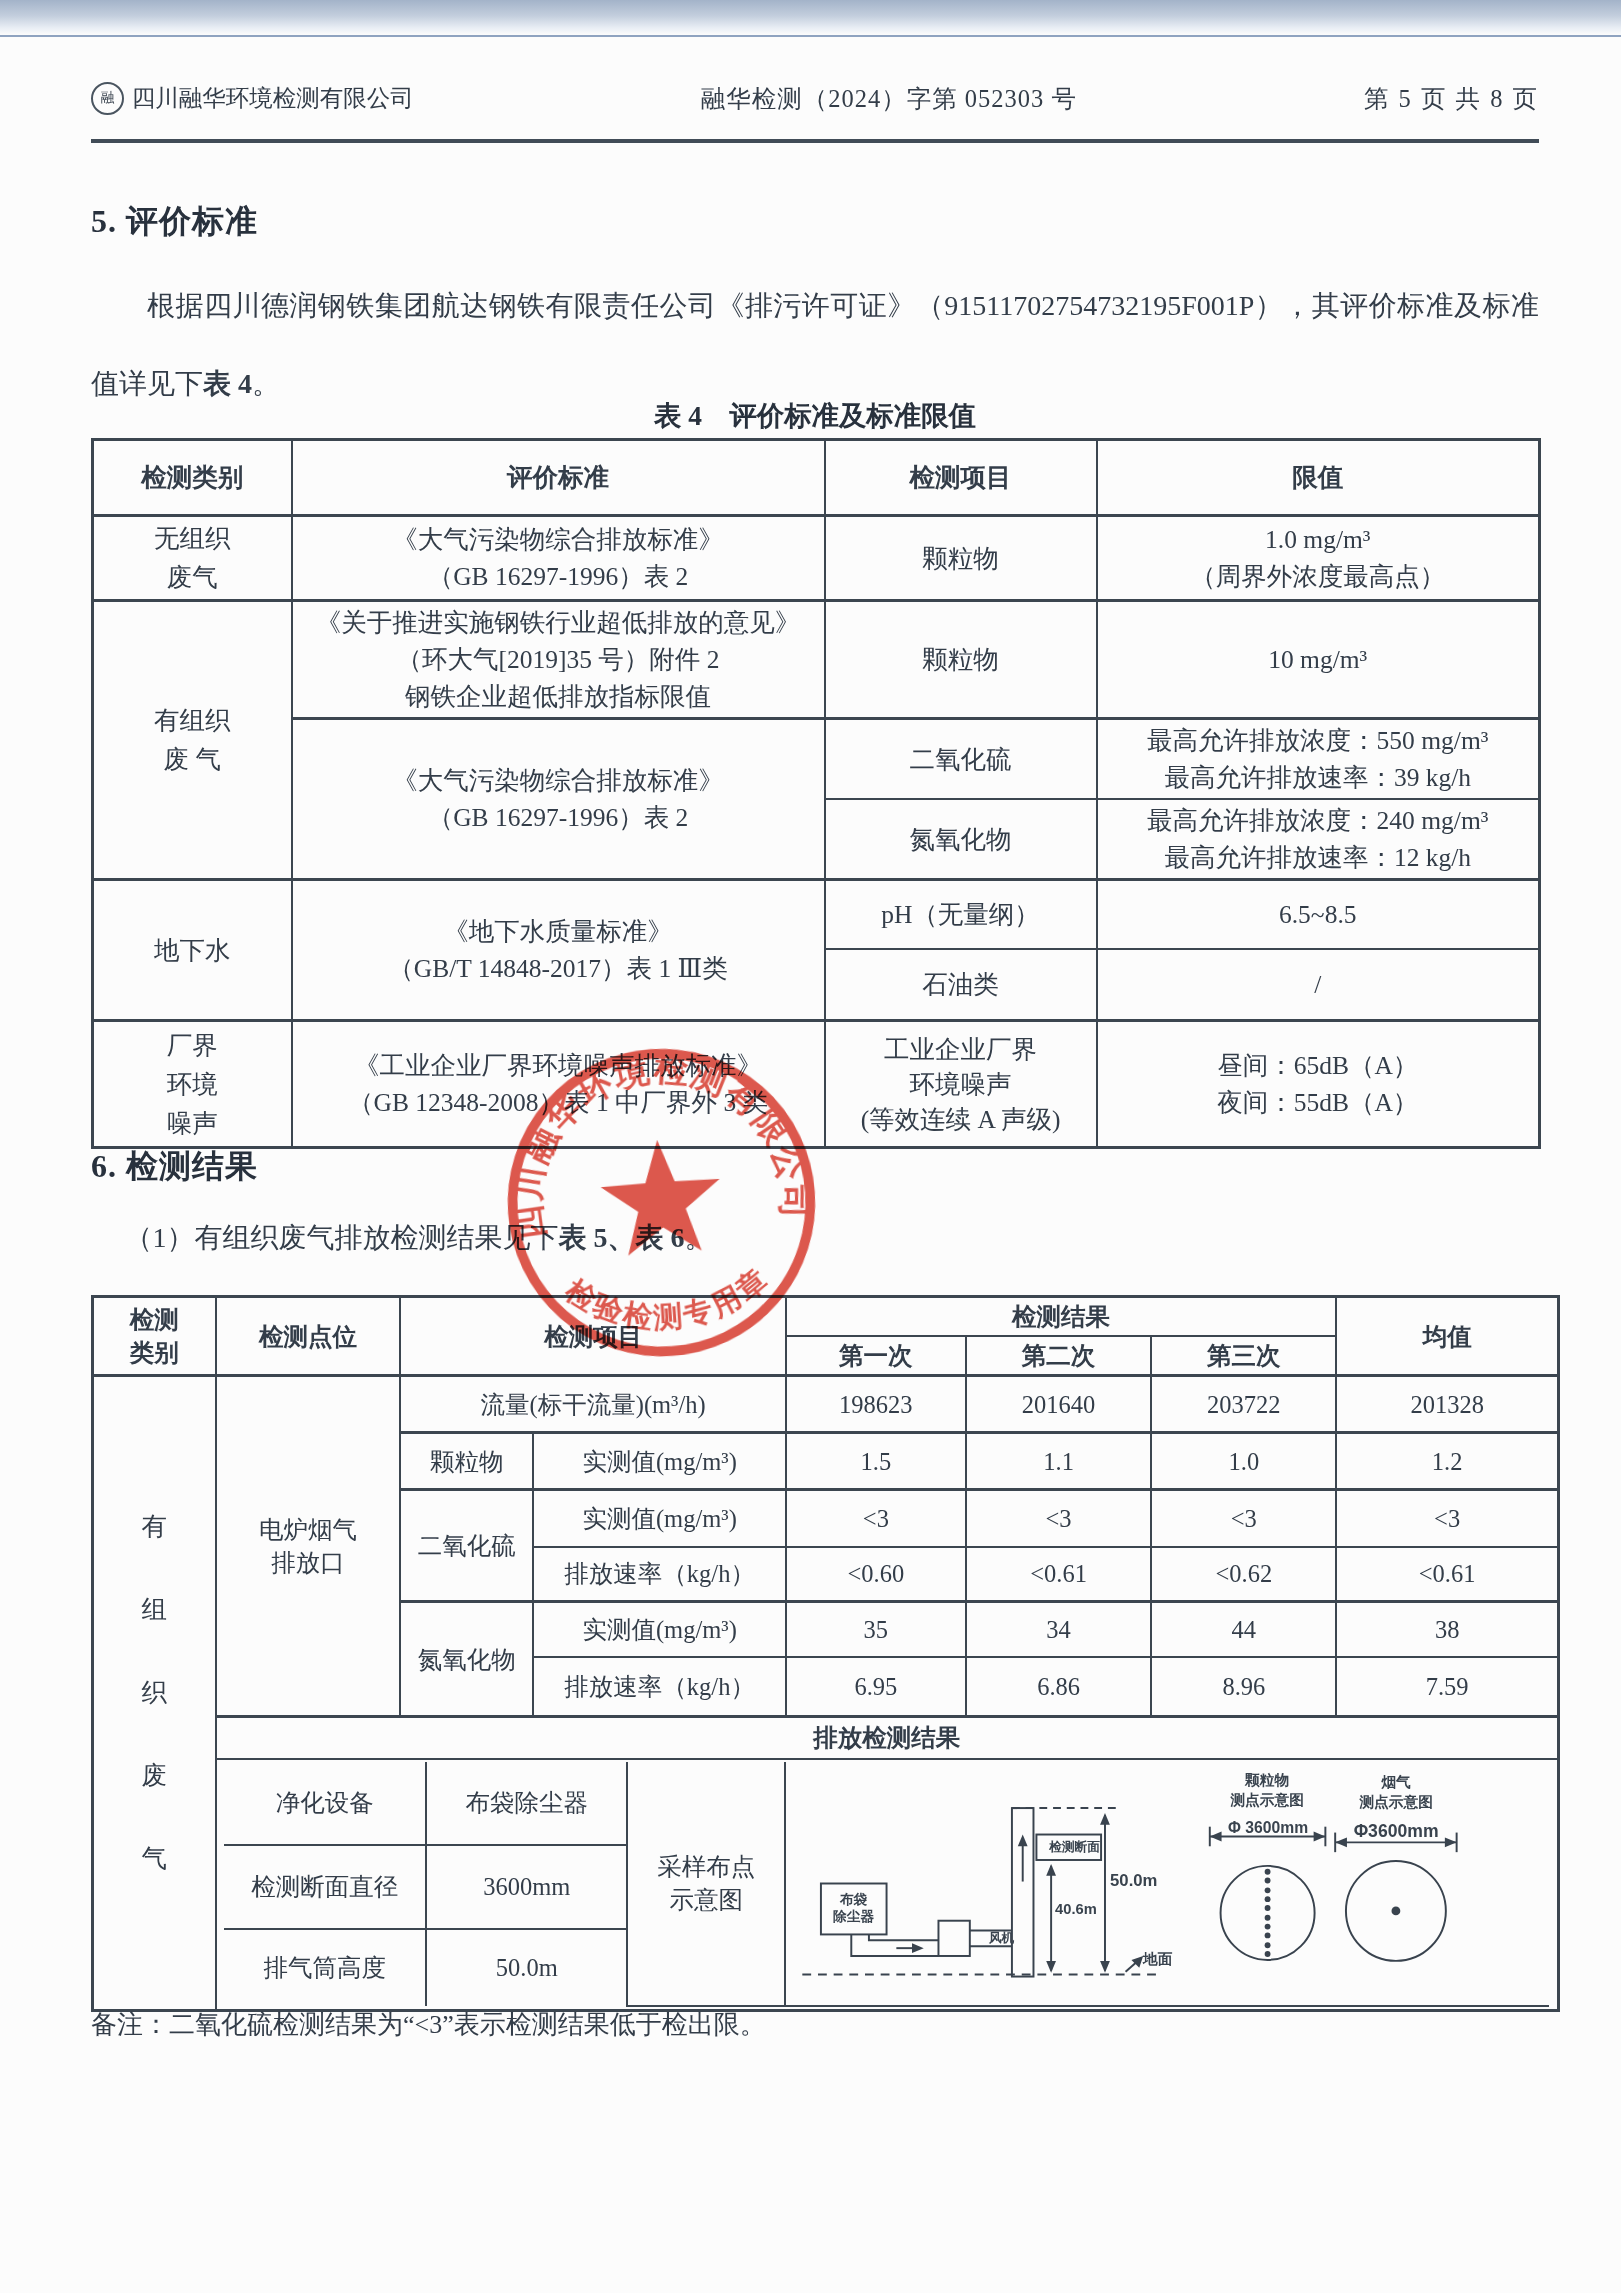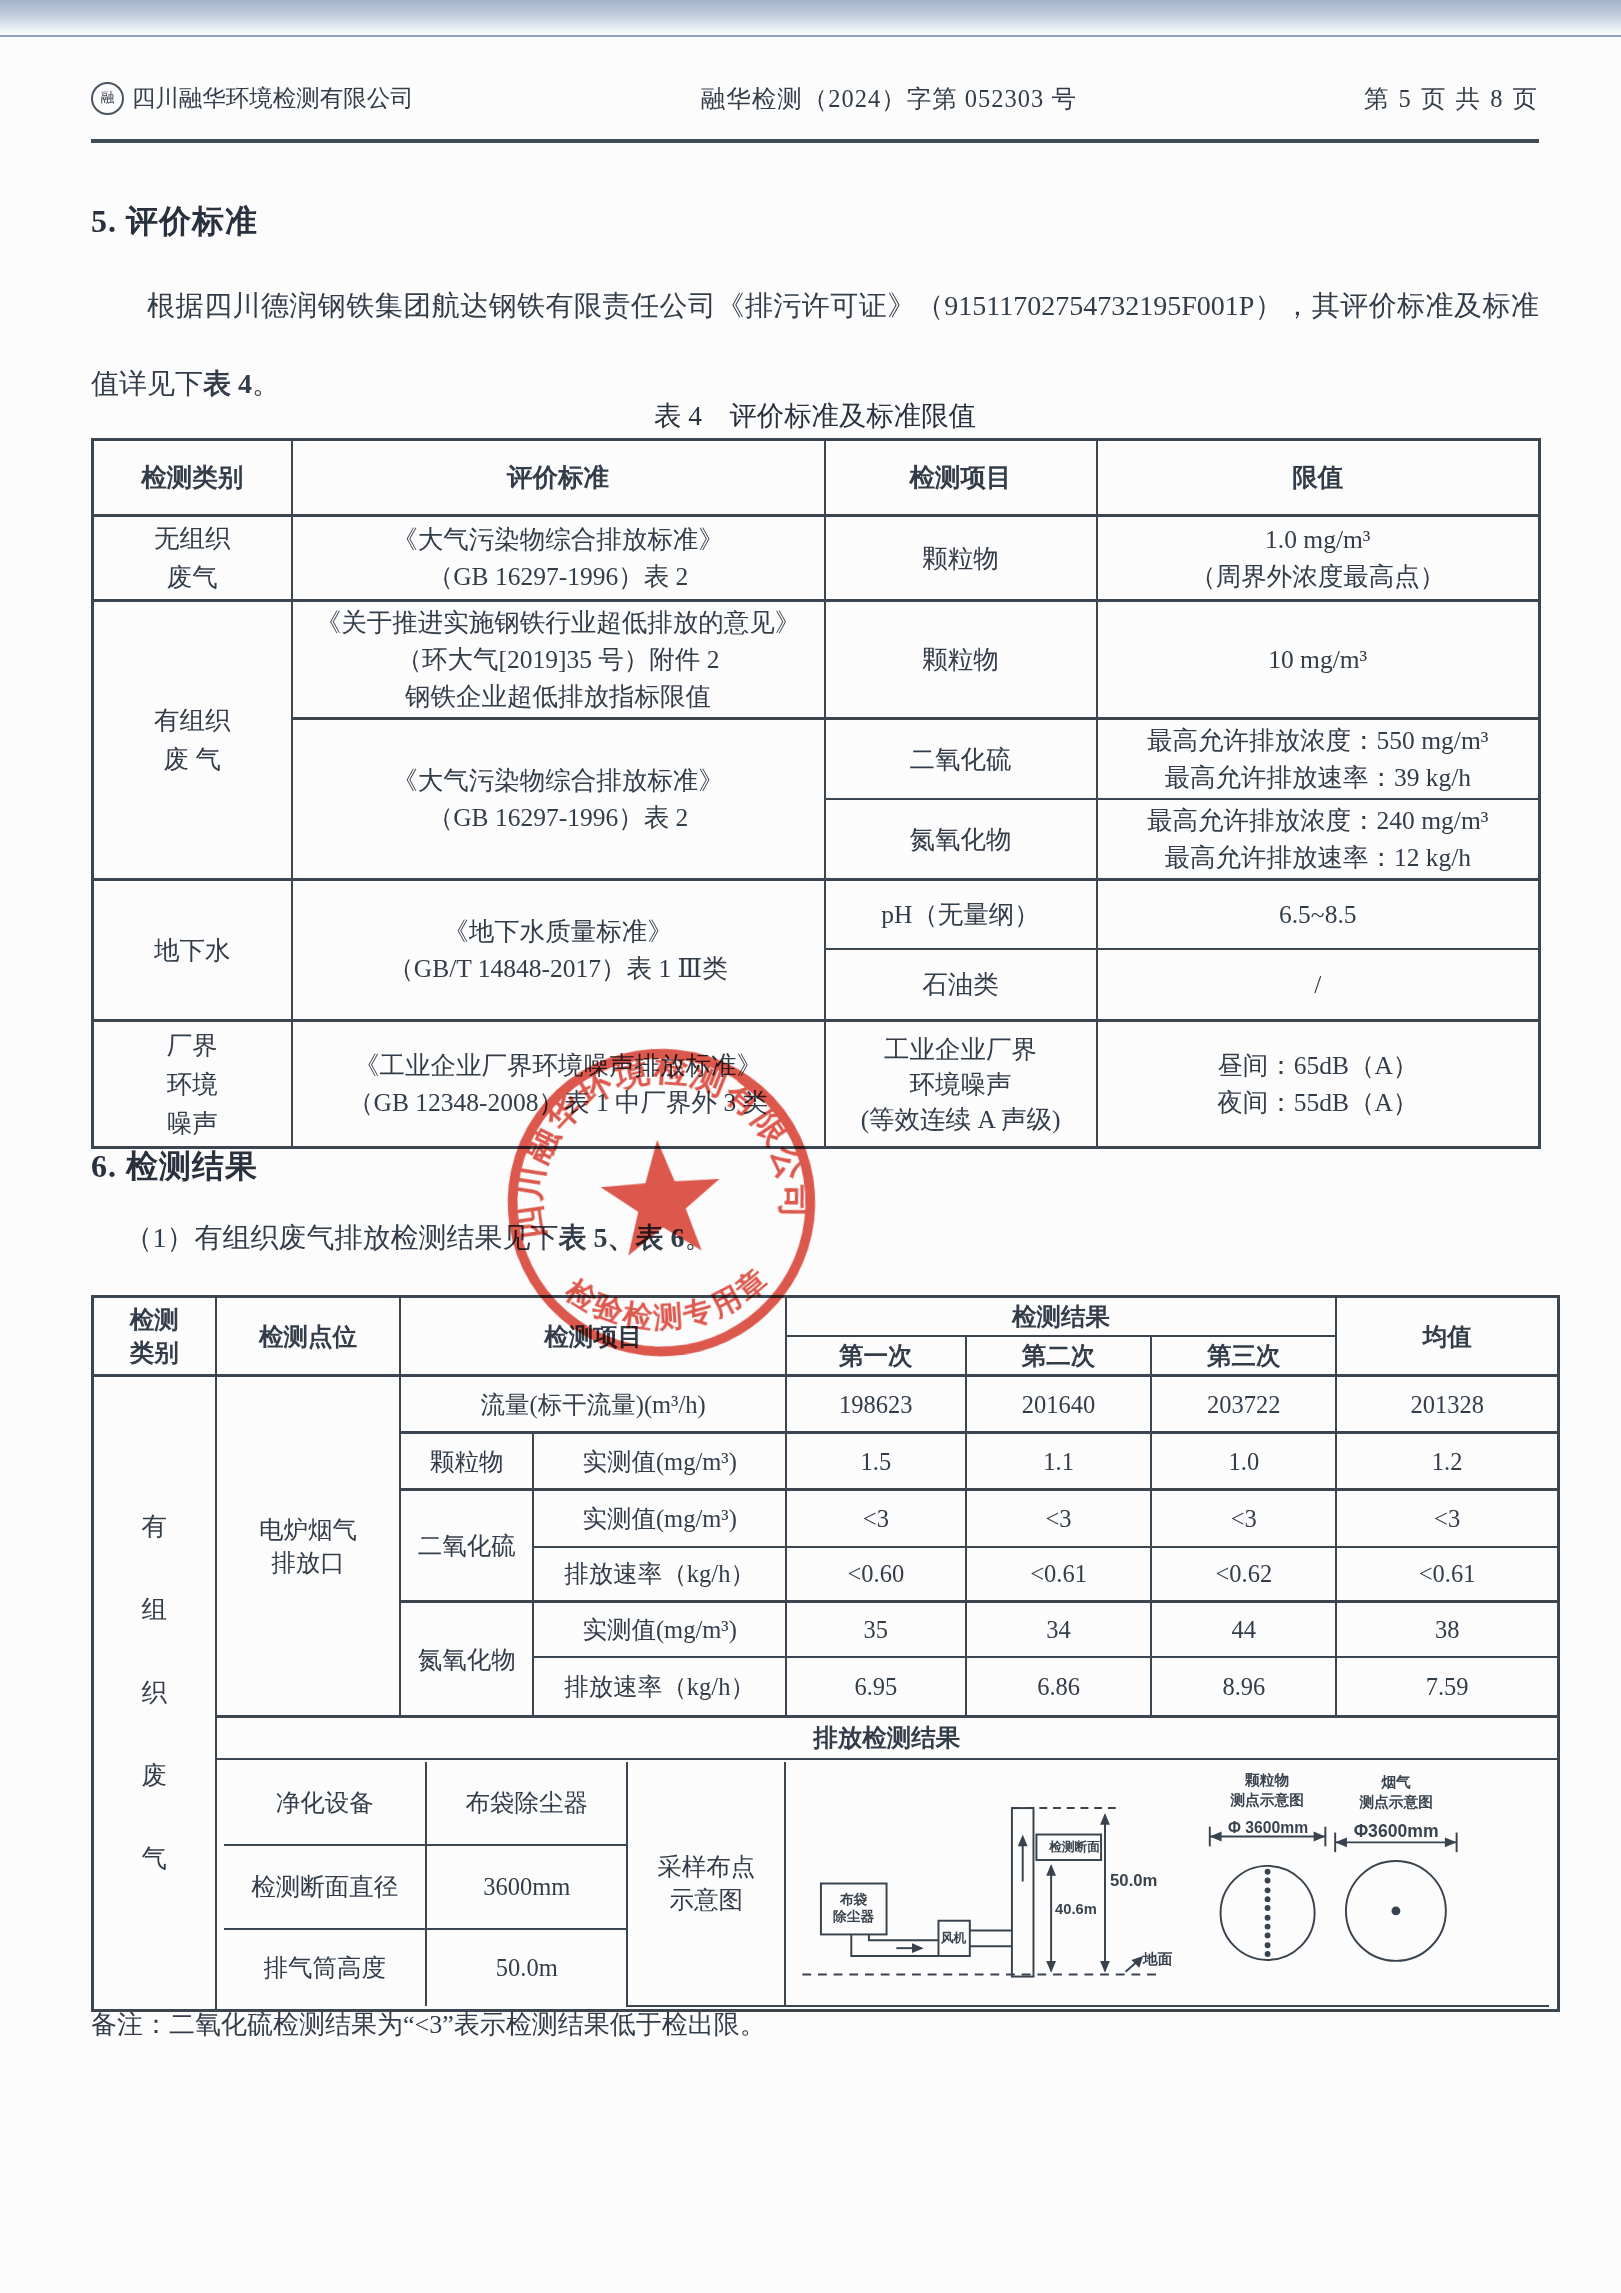--- a/index.html
+++ b/index.html
@@ -14,21 +14,21 @@
        border-bottom:4.9px solid #414c57;font-size:23.5px;}
   .hdr-left{display:flex;align-items:center;gap:7.8px;white-space:nowrap;}
   .logo{display:inline-flex;align-items:center;justify-content:center;width:29px;height:29px;
         border:2px solid #4a5560;border-radius:50%;font-size:13.7px;}
   .hdr-center{flex:1;text-align:center;font-size:24.5px;letter-spacing:1px;}
   .hdr-right{white-space:nowrap;font-size:24.5px;letter-spacing:2px;}
   
   .sec-title{position:absolute;left:91px;font-size:32px;font-weight:bold;color:#28313d;letter-spacing:1px;}
   .para{position:absolute;left:91px;width:1448px;font-size:28px;line-height:78px;text-align:justify;}
   .indent{text-indent:2em;}
-  .tbl-title{position:absolute;left:91px;width:1448px;text-align:center;font-size:27.4px;font-weight:normal;color:#28313d;}
+  .tbl-title{position:absolute;left:91px;width:1448px;text-align:center;font-size:27.4px;font-weight:bold;color:#28313d;}
   .b{font-weight:bold;margin-top:31px;}
   
   table.tb{border-collapse:collapse;table-layout:fixed;position:absolute;left:91px;border:3.9px solid var(--ln);}
   table.tb td{border:2px solid var(--ln);text-align:center;vertical-align:middle;padding:2px 7.8px;overflow:hidden;}
   .tb4 td{font-size:25.5px;line-height:37px;}
   .tb5 td{font-size:24.5px;line-height:33px;}
   td.pre{white-space:pre-line;}
   td.lft{text-align:left;padding-left:17.6px;}
   tr.bt4>td{border-top-width:3.9px;}
   td.hd{font-weight:bold;}
@@ -302,21 +302,21 @@
                           <circle cx="483" cy="157" r="3"></circle>
                     <circle cx="483" cy="166" r="3"></circle>
                           <circle cx="483" cy="175" r="3"></circle>
                     <circle cx="483" cy="185" r="3"></circle>
                           <circle cx="483" cy="194" r="3"></circle>
                     <circle cx="614" cy="150" r="4.5"></circle>
                   </g>
                 </svg>
                 <div class="dg-lab" style="left:26.5px;top:120px;width:66px;height:51px;display:flex;align-items:center;justify-content:center;font-size:13.7px;line-height:16.7px;">布袋
 除尘器</div>
-                <div class="dg-lab" style="left:144px;top:157px;width:31px;height:35px;display:flex;align-items:center;justify-content:center;font-size:12.7px;">风机</div>
+                <div class="dg-lab" style="left:144px;top:157px;width:31px;height:35px;display:flex;align-items:center;justify-content:center;font-size:12.7px;padding-left:48px;">风机</div>
                 <div class="dg-lab" style="left:248px;top:73px;width:65px;font-size:12.7px;line-height:21.6px;">检测断面</div>
                 <div class="dg-lab" style="left:261px;top:129px;font-size:14.7px;">40.6m</div>
                 <div class="dg-lab" style="left:316px;top:100px;font-size:16.7px;">50.0m</div>
                 <div class="dg-lab" style="left:349px;top:179px;font-size:14.7px;">地面</div>
                 <div class="dg-lab" style="left:424px;top:7.8px;width:98px;font-size:14.7px;line-height:19.6px;">颗粒物
 测点示意图</div>
                 <div class="dg-lab" style="left:416px;top:47px;width:116px;font-size:15.7px;text-align:center;">Φ 3600mm</div>
                 <div class="dg-lab" style="left:553px;top:9.8px;width:98px;font-size:14.7px;line-height:19.6px;">烟气
 测点示意图</div>
                 <div class="dg-lab" style="left:541px;top:51px;width:122px;font-size:17.6px;">Φ3600mm</div>

